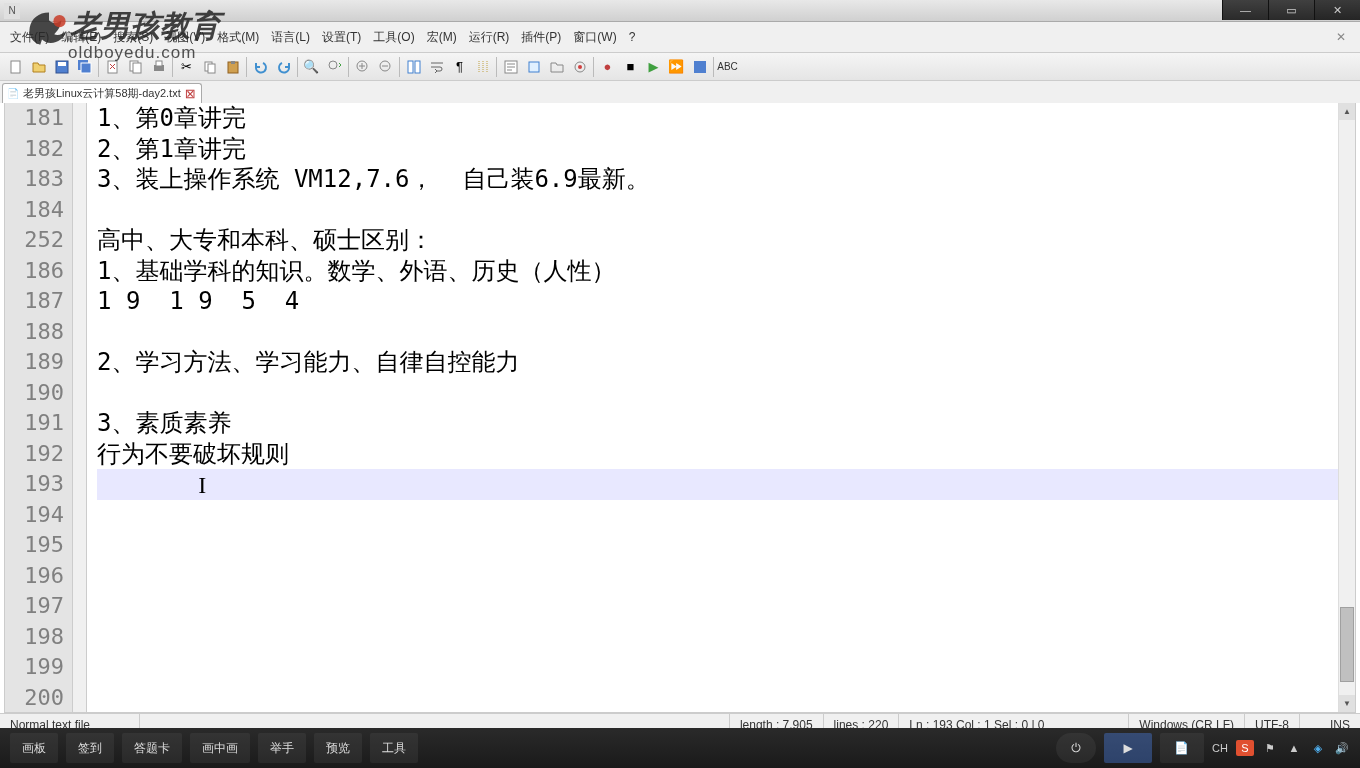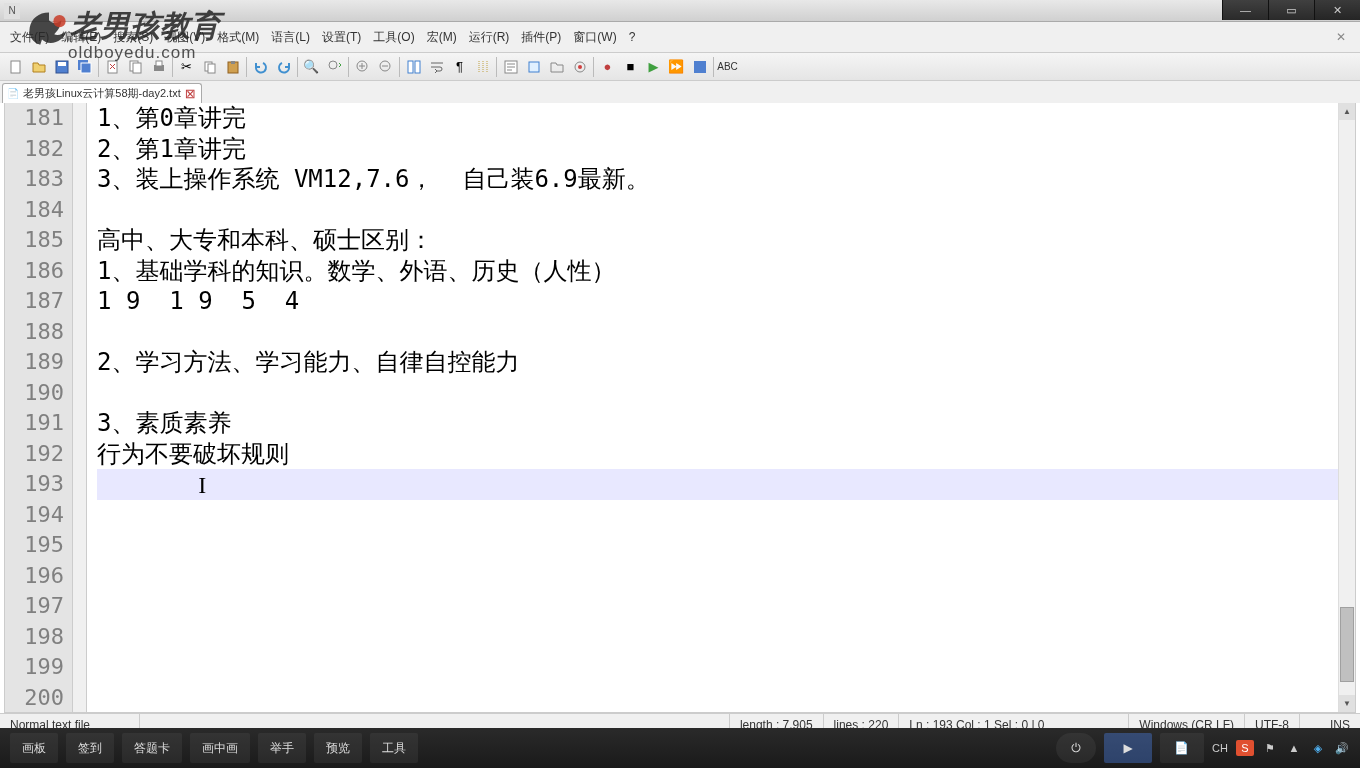--- a/index.html
+++ b/index.html
@@ -261,21 +261,21 @@
     <span class="tab-close">⊠</span>
   </div>
 </div>
 
 <div class="editor-container">
   <div class="gutter" id="gutter">
       <div>181</div>
       <div>182</div>
       <div>183</div>
       <div>184</div>
-      <div>185</div>
+      <div>252</div>
       <div>186</div>
       <div>187</div>
       <div>188</div>
       <div>189</div>
       <div>190</div>
       <div>191</div>
       <div>192</div>
       <div>193</div>
       <div>194</div>
       <div>195</div>

